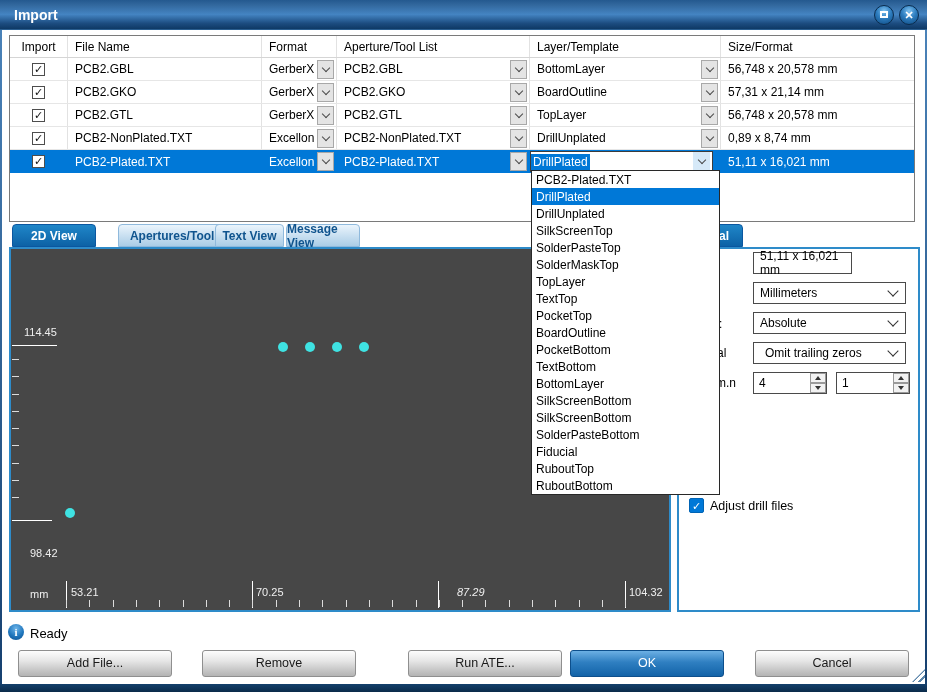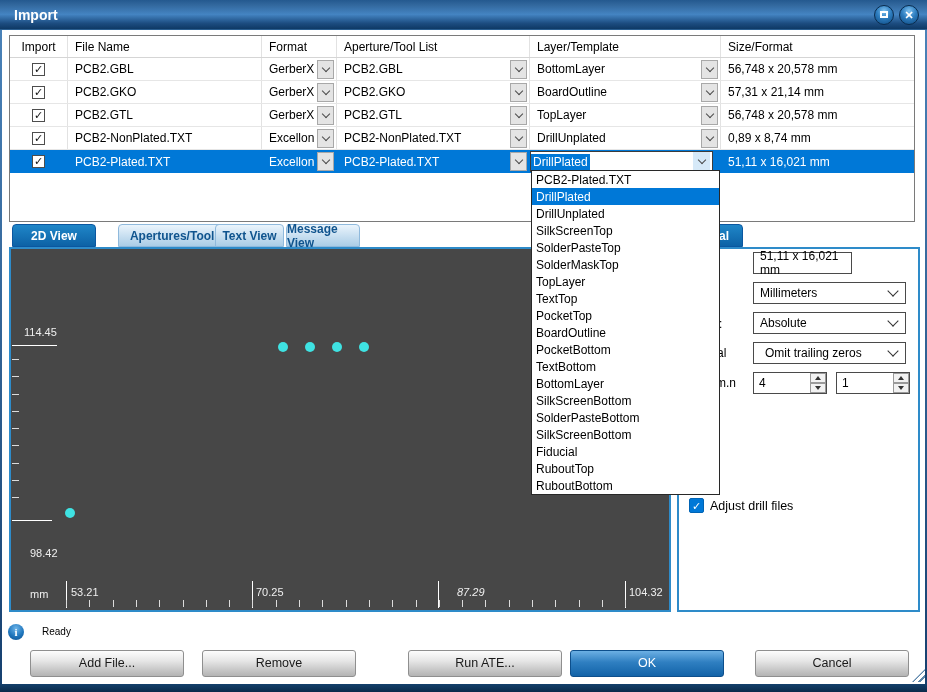--- a/index.html
+++ b/index.html
@@ -76,21 +76,21 @@
     color:#fff; font-size:11px; line-height:14px; text-align:center; }
   .aclabel { position:absolute; color:#000; font-size:12.5px; }
   
   .dd { position:absolute; left:531px; top:170px; width:189px; background:#fff; border:1px solid #282828; z-index:50; font-size:12px; }
   .dd-item { height:17px; display:flex; align-items:center; padding-left:4px; color:#000; cursor:pointer; white-space:nowrap; }
   .dd-item.on { background:#0078d7; color:#fff; }
   
   .sicon { position:absolute; left:8px; top:624px; width:16px; height:16px; border-radius:50%;
     background: radial-gradient(circle at 50% 28%, #6db4e8 0%, #1f76bd 55%, #0d4e8c 100%);
     color:#fff; font-size:11px; font-weight:bold; font-family:"Liberation Serif",serif; text-align:center; line-height:16px; }
-  .sready { position:absolute; left:30px; top:626px; font-size:10px; color:#000;margin-left:12px; }
+  .sready { position:absolute; left:30px; top:626px; font-size:13px; color:#000; }
   .fbtn { position:absolute; top:650px; width:154px; height:27px; border-radius:3px; border:1px solid #8f8f8f;
     background: linear-gradient(180deg,#fdfdfd 0%,#e6e6e6 40%,#bfbfbf 85%,#b4b4b4 100%);
     font-size:12.5px; color:#1a1a1a; text-align:center; line-height:25px; cursor:pointer;
     font-family:"Liberation Sans",sans-serif; }
   .fbtn.ok { background: linear-gradient(180deg,#6cb0e4 0%,#2f7fc1 45%,#1263a8 100%); border-color:#0d4f8c; color:#fff; }
 </style>
 </head>
 <body>
 
 <div class="win">
@@ -337,29 +337,29 @@
     <div class="dd-item">SolderPasteTop</div>
     <div class="dd-item">SolderMaskTop</div>
     <div class="dd-item">TopLayer</div>
     <div class="dd-item">TextTop</div>
     <div class="dd-item">PocketTop</div>
     <div class="dd-item">BoardOutline</div>
     <div class="dd-item">PocketBottom</div>
     <div class="dd-item">TextBottom</div>
     <div class="dd-item">BottomLayer</div>
     <div class="dd-item">SilkScreenBottom</div>
+    <div class="dd-item">SilkScreenBottom</div>
     <div class="dd-item">SolderPasteBottom</div>
-    <div class="dd-item">SilkScreenBottom</div>
     <div class="dd-item">Fiducial</div>
     <div class="dd-item">RuboutTop</div>
     <div class="dd-item">RuboutBottom</div>
   </div>
 
   <div class="sicon"><span>i</span></div>
   <div class="sready">Ready</div>
 
-  <div class="fbtn" style="left:30px;">Add File...</div>
+  <div class="fbtn" style="left:18px;">Add File...</div>
   <div class="fbtn" style="left:202px;">Remove</div>
   <div class="fbtn" style="left:408px;">Run ATE...</div>
   <div class="fbtn ok" style="left:570px;">OK</div>
   <div class="fbtn" style="left:755px;">Cancel</div>
 
 </div>
 
 </body></html>

